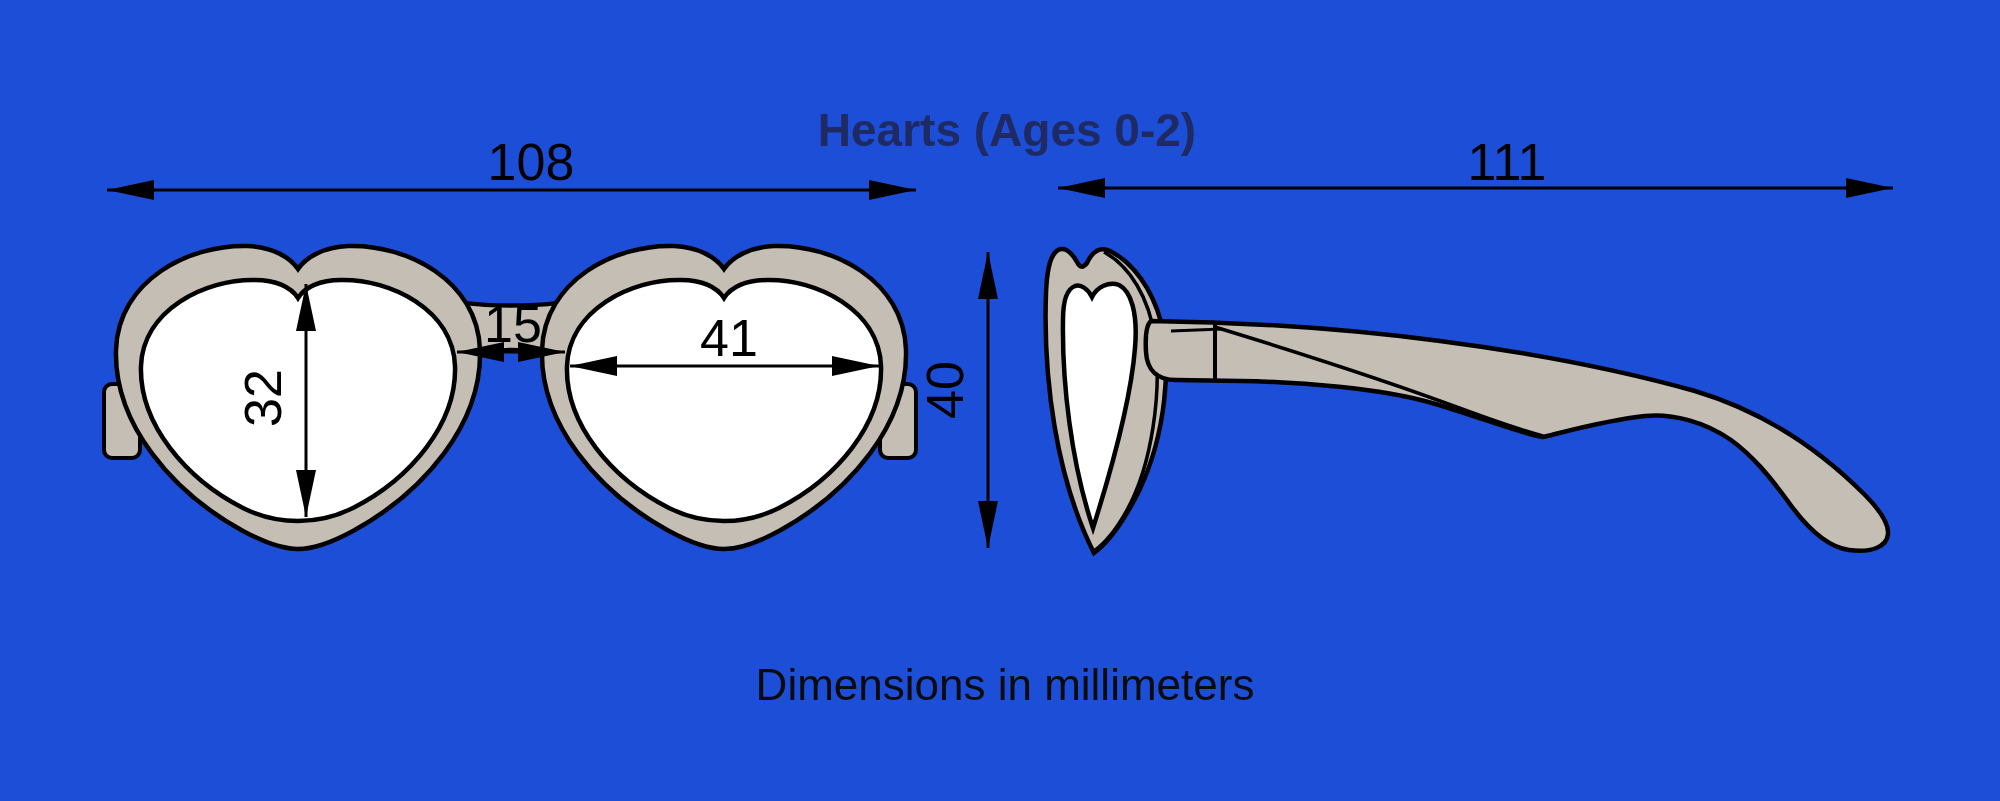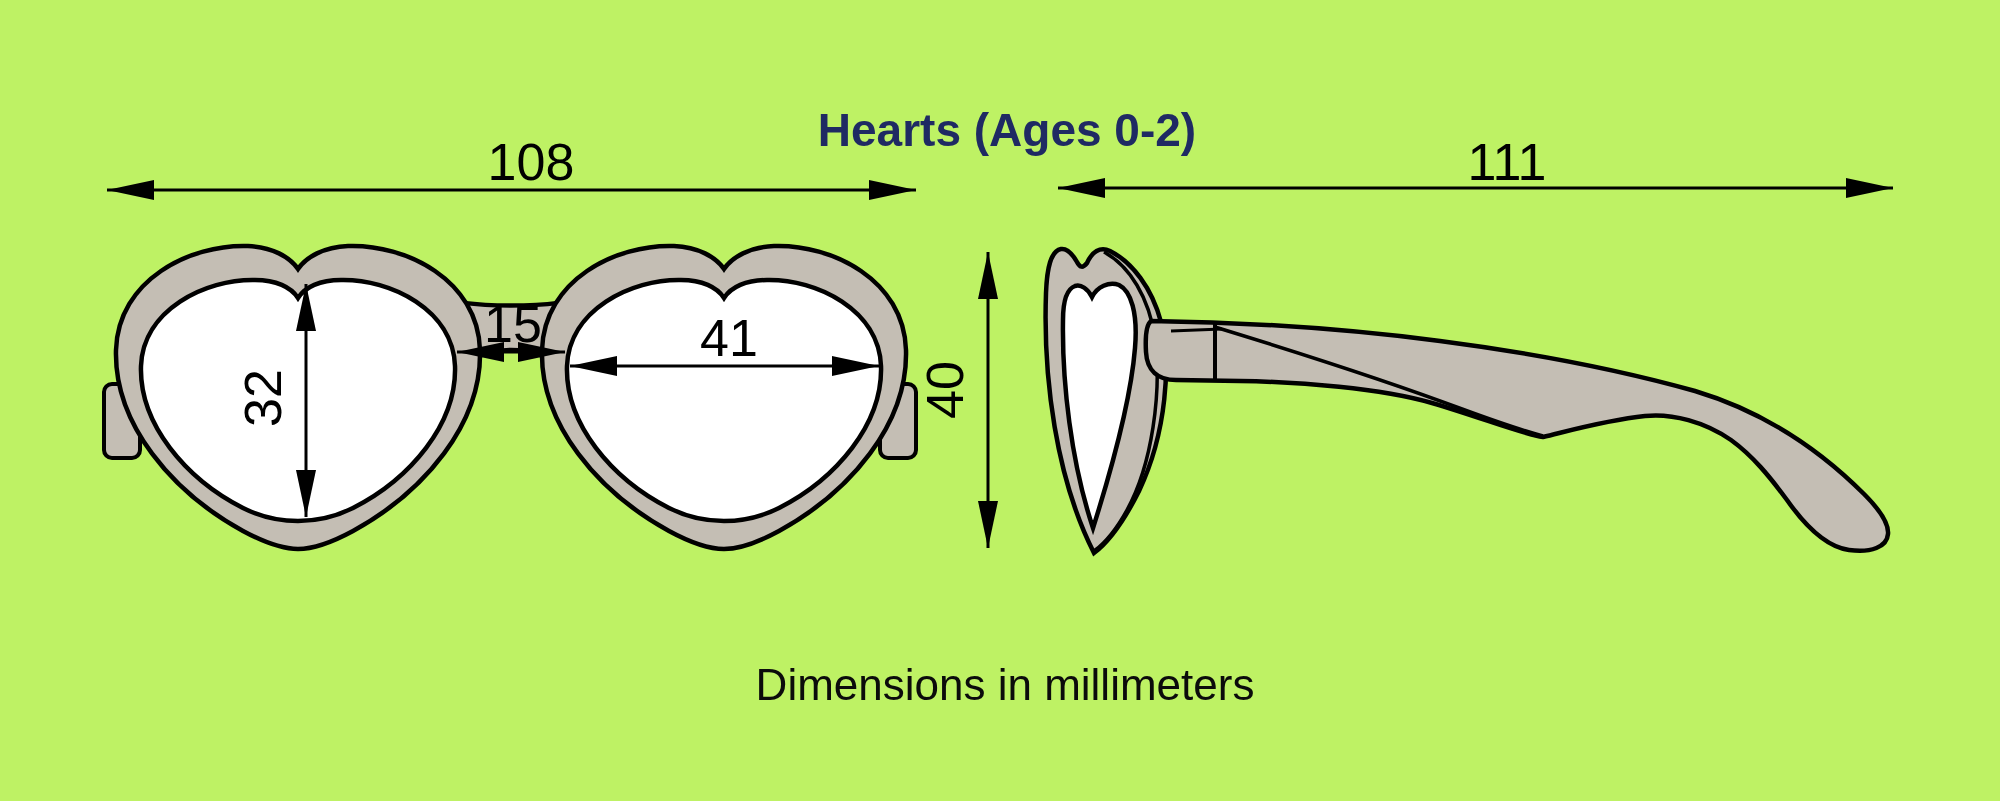--- a/index.html
+++ b/index.html
@@ -5,21 +5,21 @@
   html, body {
     margin: 0;
     padding: 0;
     background: #ffffff;
     font-family: "Liberation Sans", sans-serif;
   }
   .stage {
     position: relative;
     width: 2000px;
     height: 801px;
-    background: #bef264;
+    background: #1d4ed8;
     overflow: hidden;
   }
   svg text {
     font-family: "Liberation Sans", sans-serif;
     fill: #000000;
   }
   .dim-label {
     font-size: 52px;
   }
   .title-label {

